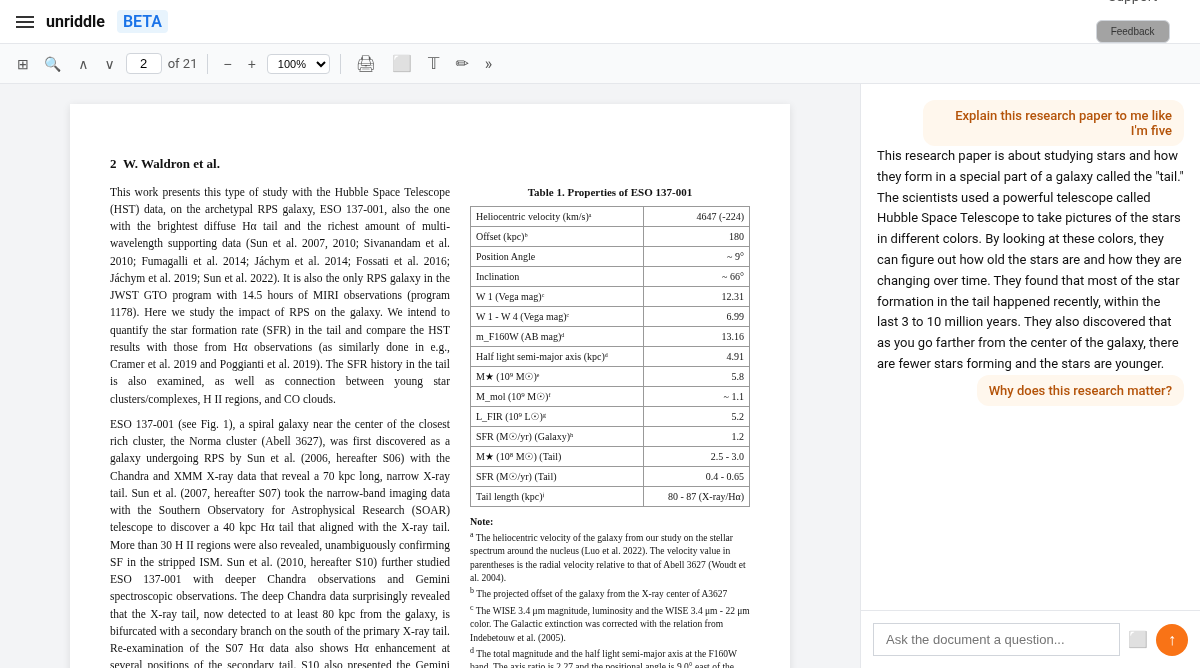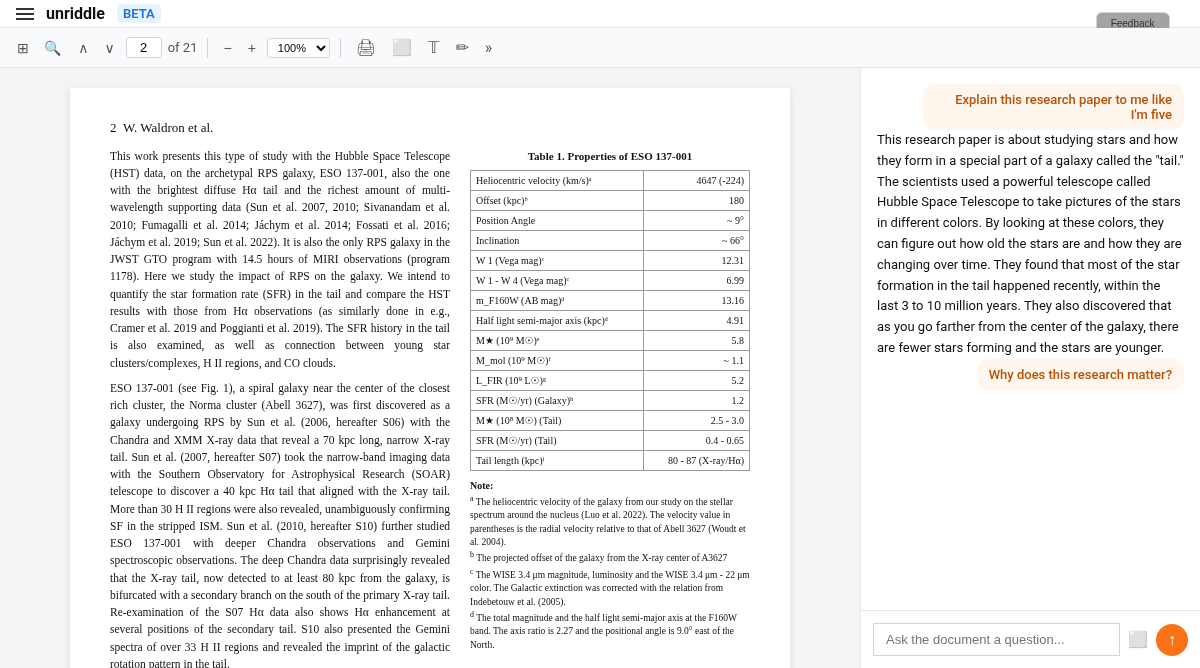--- a/index.html
+++ b/index.html
@@ -1,28 +1,28 @@
 <!DOCTYPE html>
 <html><head>
   <meta charset="utf-8">
   <style>
     * { box-sizing: border-box; margin: 0; padding: 0; }
     body { font-family: -apple-system, BlinkMacSystemFont, 'Segoe UI', Roboto, sans-serif; font-size: 14px; background: #fff; display: flex; flex-direction: column; height: 668px; overflow: hidden; }
 
     
     .top-nav {
       display: flex; align-items: center; justify-content: space-between;
-      padding: 0 16px; height: 28px; border-bottom: 1px solid #e5e7eb;
+      padding: 0 16px; height: 44px; border-bottom: 1px solid #e5e7eb;
       background: #fff; flex-shrink: 0;
     }
     .nav-left { display: flex; align-items: center; gap: 12px; }
     .hamburger { display: flex; flex-direction: column; gap: 3px; cursor: pointer; }
     .hamburger span { display: block; width: 18px; height: 2px; background: #333; }
     .logo { font-weight: 700; font-size: 16px; color: #111; }
-    .beta-badge { background: #e8f4fd; color: #1a73e8; font-size: 13px; padding: 2px 6px; border-radius: 4px; font-weight: 600; }
+    .beta-badge { background: #e8f4fd; color: #1a73e8; font-size: 16px; padding: 2px 6px; border-radius: 4px; font-weight: 600; }
     .nav-right { display: flex; align-items: center; gap: 16px; flex-direction: column; }
     .nav-link { color: #555; font-size: 14px; cursor: pointer; text-decoration: none; }
     .btn-feedback { border: 1px solid #d1d5db; background: #a3a3a3; color: #333; padding: 5px 14px; border-radius: 6px; cursor: pointer; font-size: 10px; }
     .btn-create-bot { background: #111; color: #fff; padding: 6px 16px; border-radius: 6px; cursor: pointer; font-size: 14px; border: none; font-weight: 700; }
 
     
     .pdf-toolbar {
       display: flex; align-items: center; gap: 8px;
       padding: 6px 12px; border-bottom: 1px solid #e5e7eb;
       background: #f9fafb; flex-shrink: 0; height: 40px;
@@ -35,21 +35,21 @@
     .zoom-select { border: 1px solid #d1d5db; border-radius: 4px; padding: 2px 6px; font-size: 11px; background: #fff; cursor: pointer; }
     .toolbar-icon { color: #555; font-size: 16px; padding: 3px 5px; cursor: pointer; }
 
     
     .main-content { display: flex; flex: 1; overflow: hidden; }
 
     
     .pdf-panel { flex: 1; overflow-y: auto; padding: 20px 30px; background: #f3f4f6; }
     .pdf-page { background: #fff; max-width: 720px; margin: 0 auto; padding: 30px 40px; box-shadow: 0 2px 8px rgba(0,0,0,0.1); font-family: 'Times New Roman', Times, serif; font-size: 12px; line-height: 1.5; color: #111; }
 
-    .pdf-page h3 { font-size: 13px; font-weight: normal; margin-bottom: 10px; }
+    .pdf-page h3 { font-size: 13px; font-weight: bold; margin-bottom: 10px; margin-top: 20px; }
     .pdf-page p { text-align: justify; margin-bottom: 8px; font-size: 11.5px; }
 
     .table-container { float: right; margin-left: 20px; margin-bottom: 16px; width: 280px; }
     .table-title { font-size: 11px; font-weight: bold; text-align: center; margin-bottom: 6px; }
     .props-table { width: 100%; border-collapse: collapse; font-size: 10px; }
     .props-table th, .props-table td { border: 1px solid #999; padding: 2px 5px; }
     .props-table td:last-child { text-align: right; }
     .table-note { font-size: 9.5px; margin-top: 8px; line-height: 1.4; }
     .note-title { font-weight: bold; font-size: 10px; }
 

